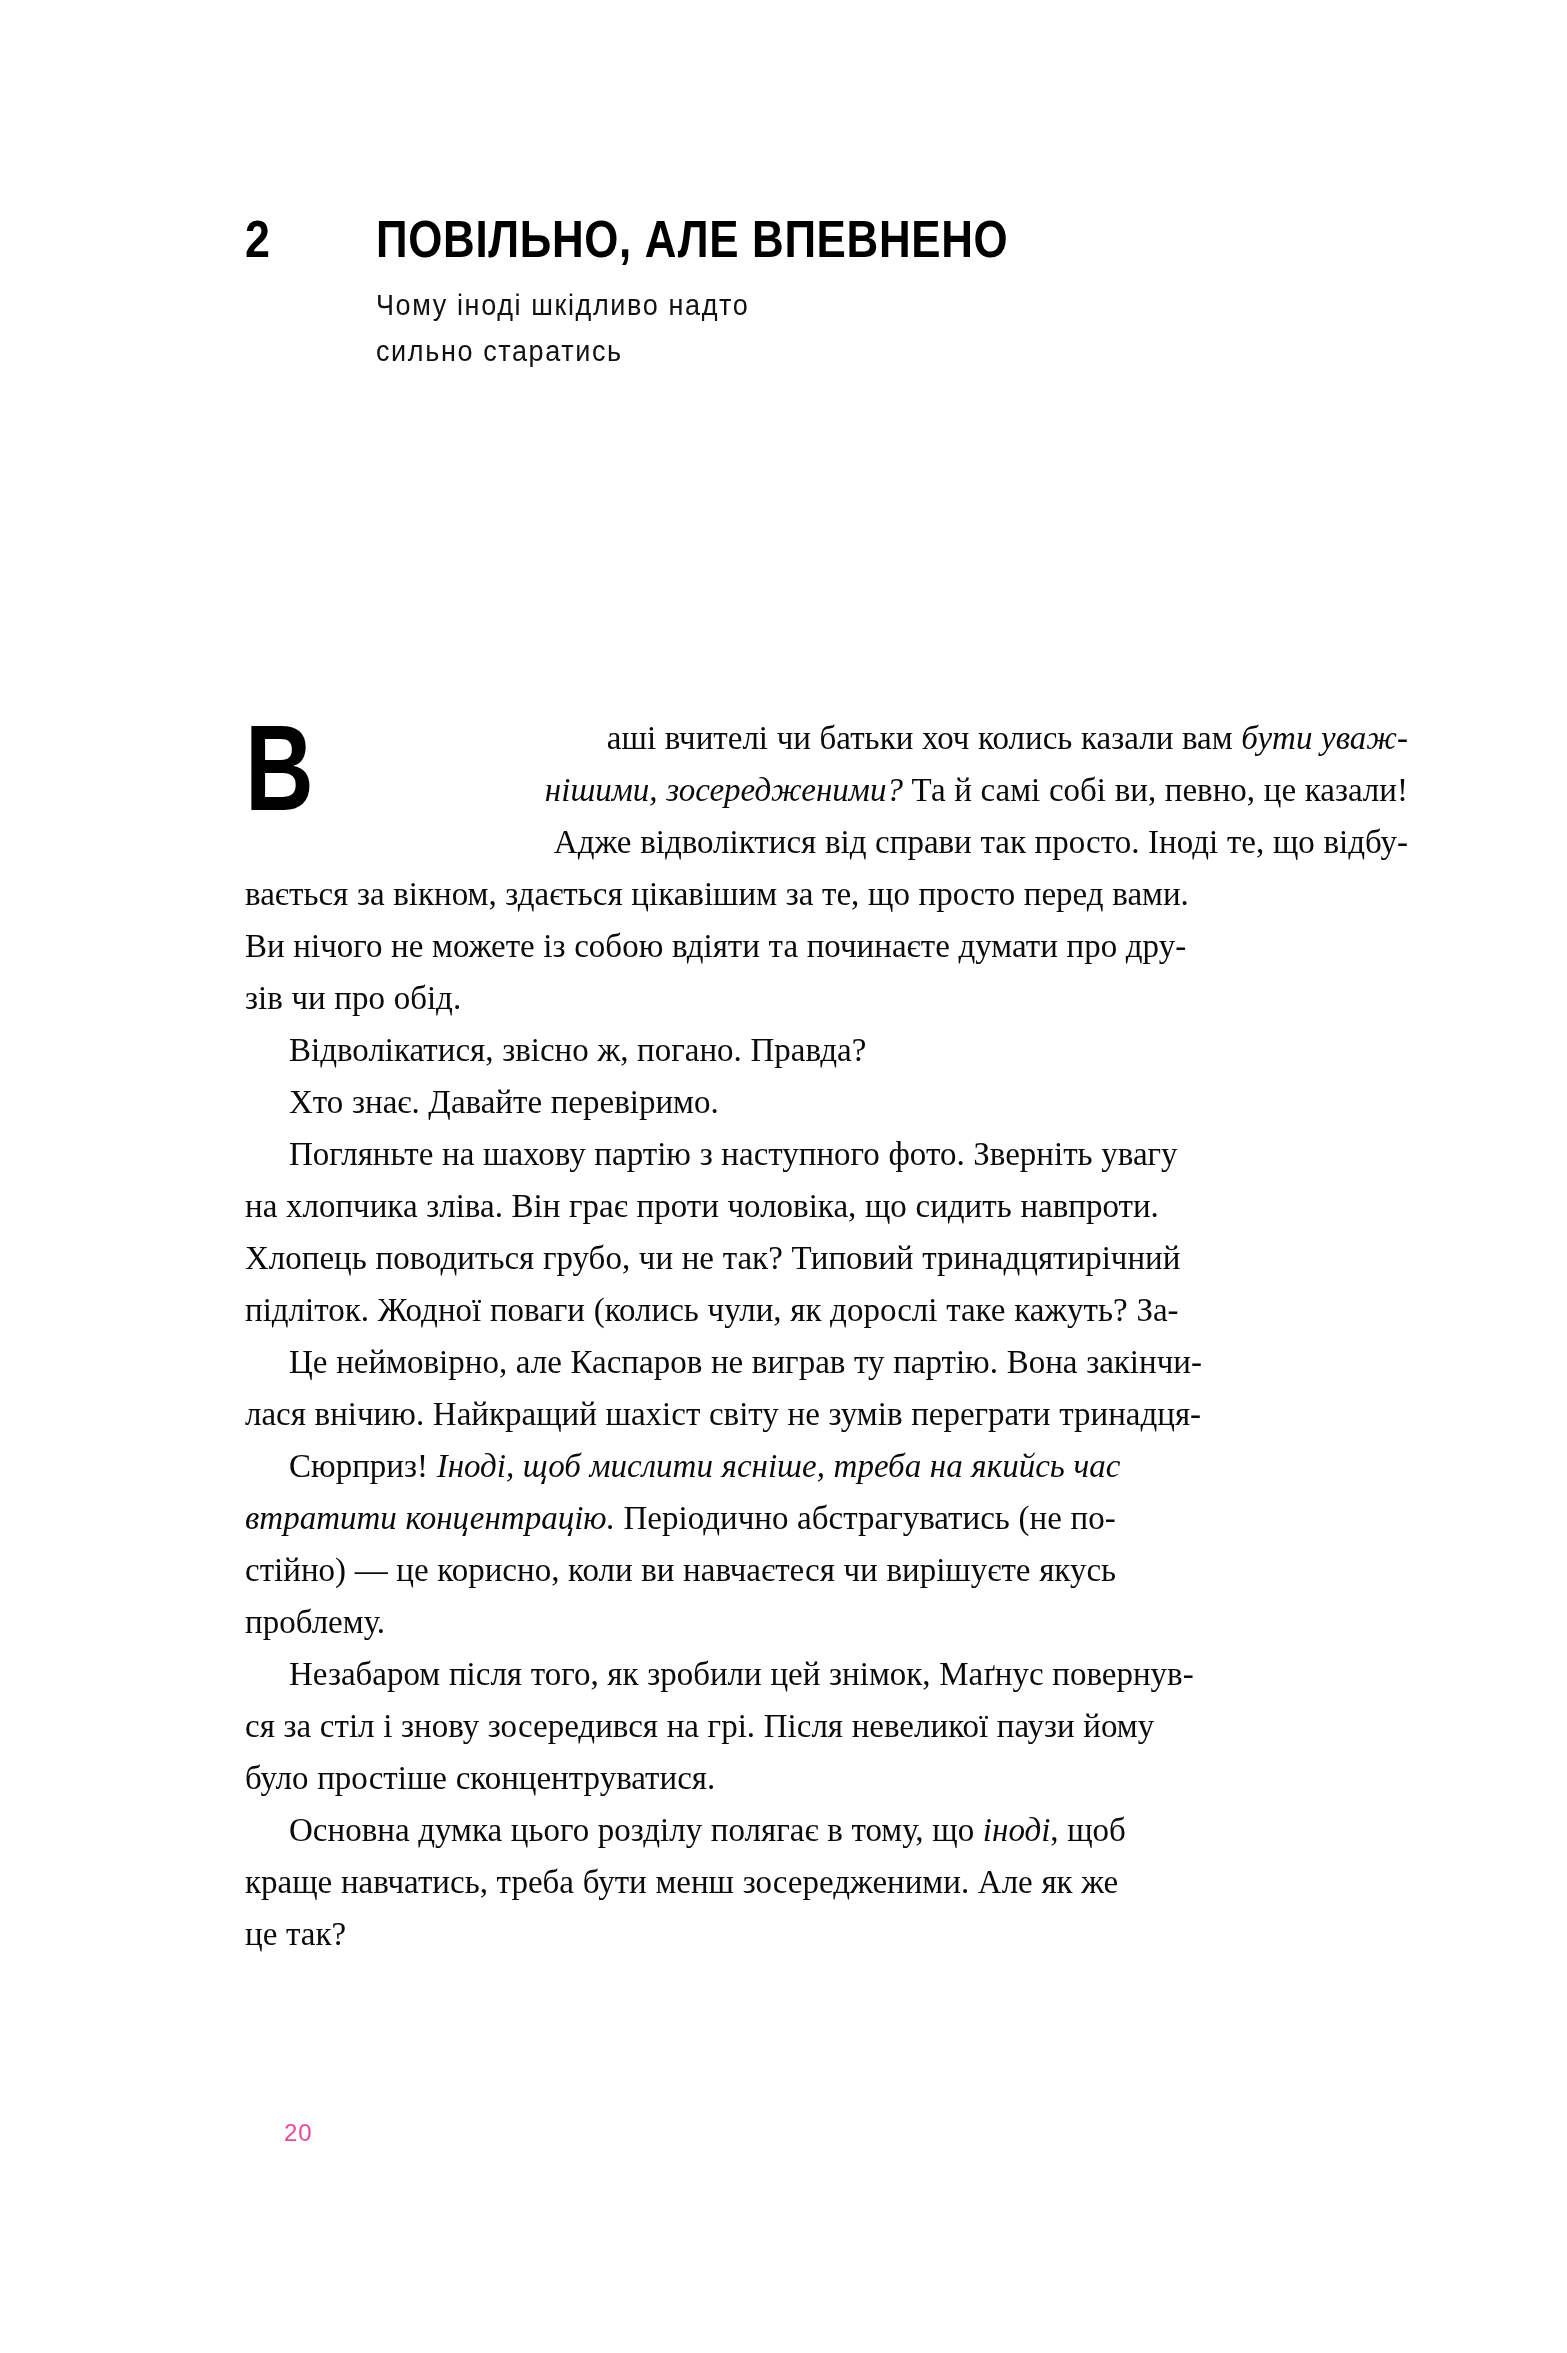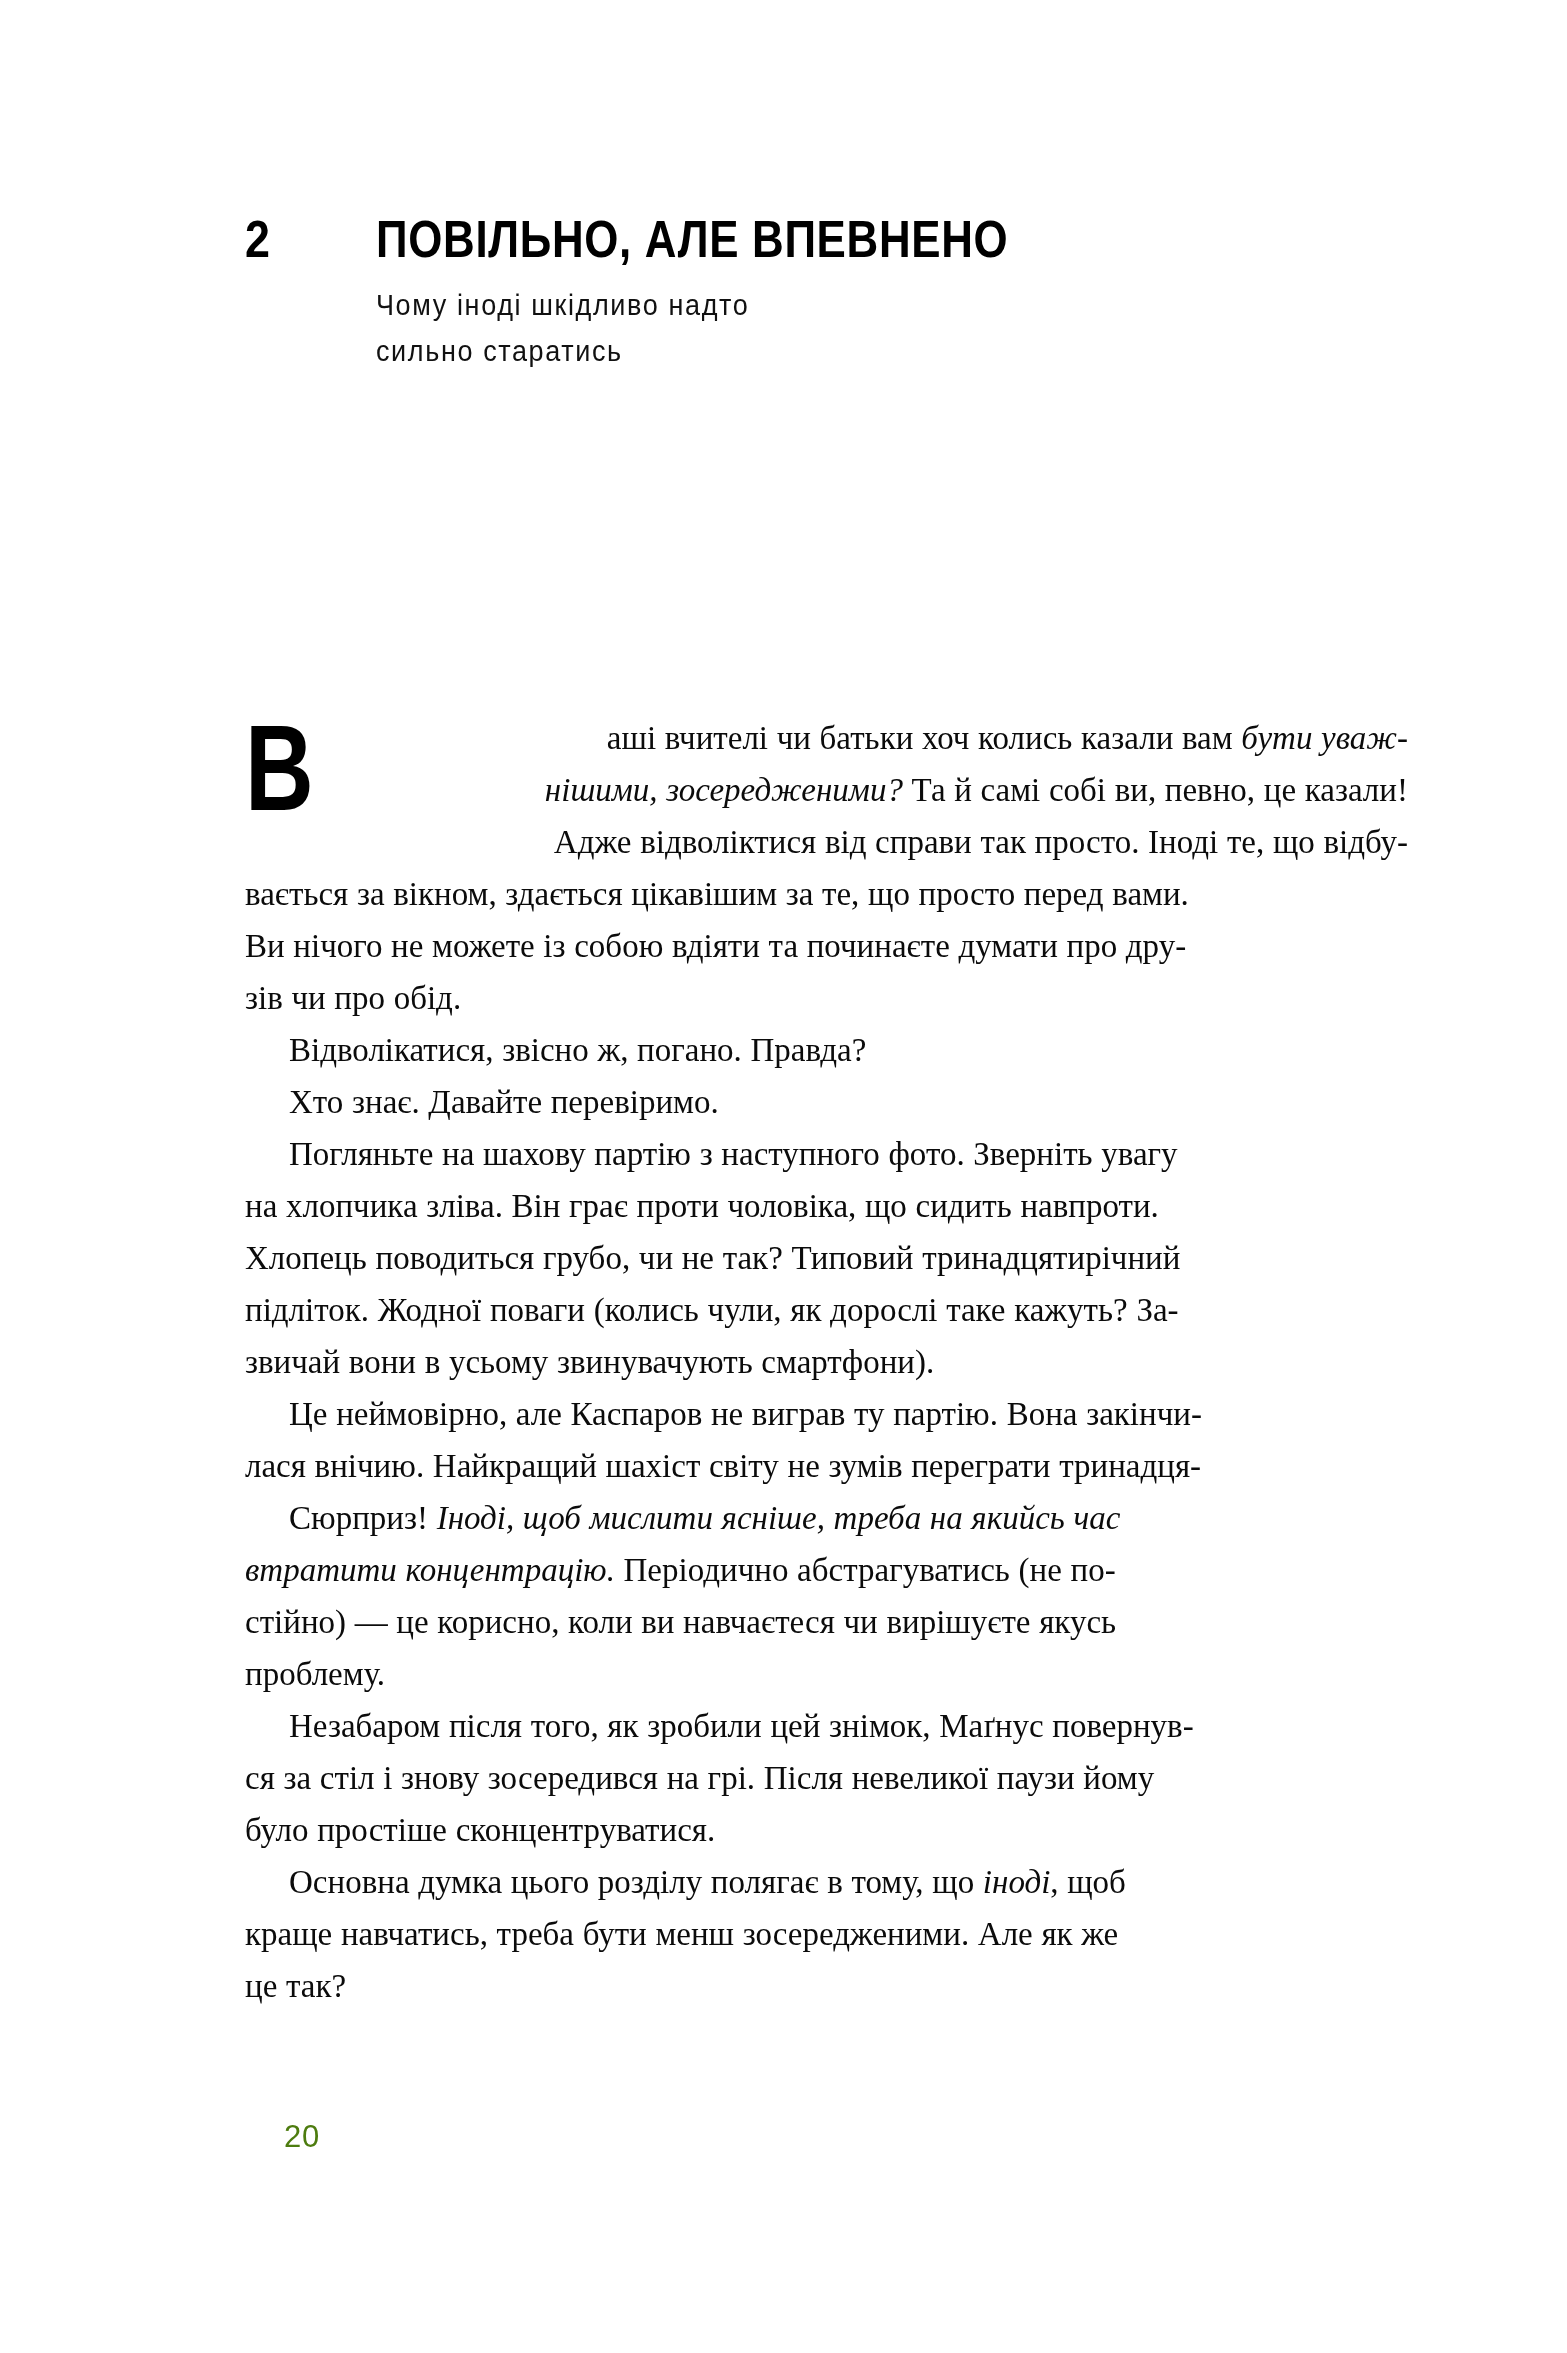--- a/index.html
+++ b/index.html
@@ -115,23 +115,23 @@
     font-style: italic;
   }
 
   
   .page-number {
     position: absolute;
     left: 284px;
     top: 2119px;
     font-family: "Liberation Sans", "DejaVu Sans", sans-serif;
     font-weight: 400;
-    font-size: 31px;
+    font-size: 24px;
     letter-spacing: 0.8px;
-    color: #4d7c0f;
+    color: #ec4899;
   }
 </style>
 </head>
 <body>
 
 <div class="page">
 
   <div class="chapter-header">
     <div class="chapter-title-row">
       <div class="chapter-number">2</div>
@@ -157,21 +157,20 @@
         <span class="ln"><span class="">Відволікатися, звісно ж, погано. Правда?</span></span>
       </p>
       <p class="para indent">
         <span class="ln"><span class="">Хто знає. Давайте перевіримо.</span></span>
       </p>
       <p class="para indent">
         <span class="ln"><span class="">Погляньте на шахову партію з наступного фото. Зверніть увагу</span></span>
         <span class="ln"><span class="">на хлопчика зліва. Він грає проти чоловіка, що сидить навпроти.</span></span>
         <span class="ln"><span class="">Хлопець поводиться грубо, чи не так? Типовий тринадцятирічний</span></span>
         <span class="ln"><span class="">підліток. Жодної поваги (колись чули, як дорослі таке кажуть? За-</span></span>
-        <span class="ln"><span class="">звичай вони в усьому звинувачують смартфони).</span></span>
       </p>
       <p class="para indent">
         <span class="ln"><span class="">Це неймовірно, але Каспаров не виграв ту партію. Вона закінчи-</span></span>
         <span class="ln"><span class="">лася внічию. Найкращий шахіст світу не зумів переграти тринадця-</span></span>
       </p>
       <p class="para indent">
         <span class="ln"><span class="">Сюрприз! </span><span class="it">Іноді, щоб мислити ясніше, треба на якийсь час</span></span>
         <span class="ln"><span class="it">втратити концентрацію.</span><span class=""> Періодично абстрагуватись (не по-</span></span>
         <span class="ln"><span class="">стійно) — це корисно, коли ви навчаєтеся чи вирішуєте якусь</span></span>
         <span class="ln"><span class="">проблему.</span></span>

